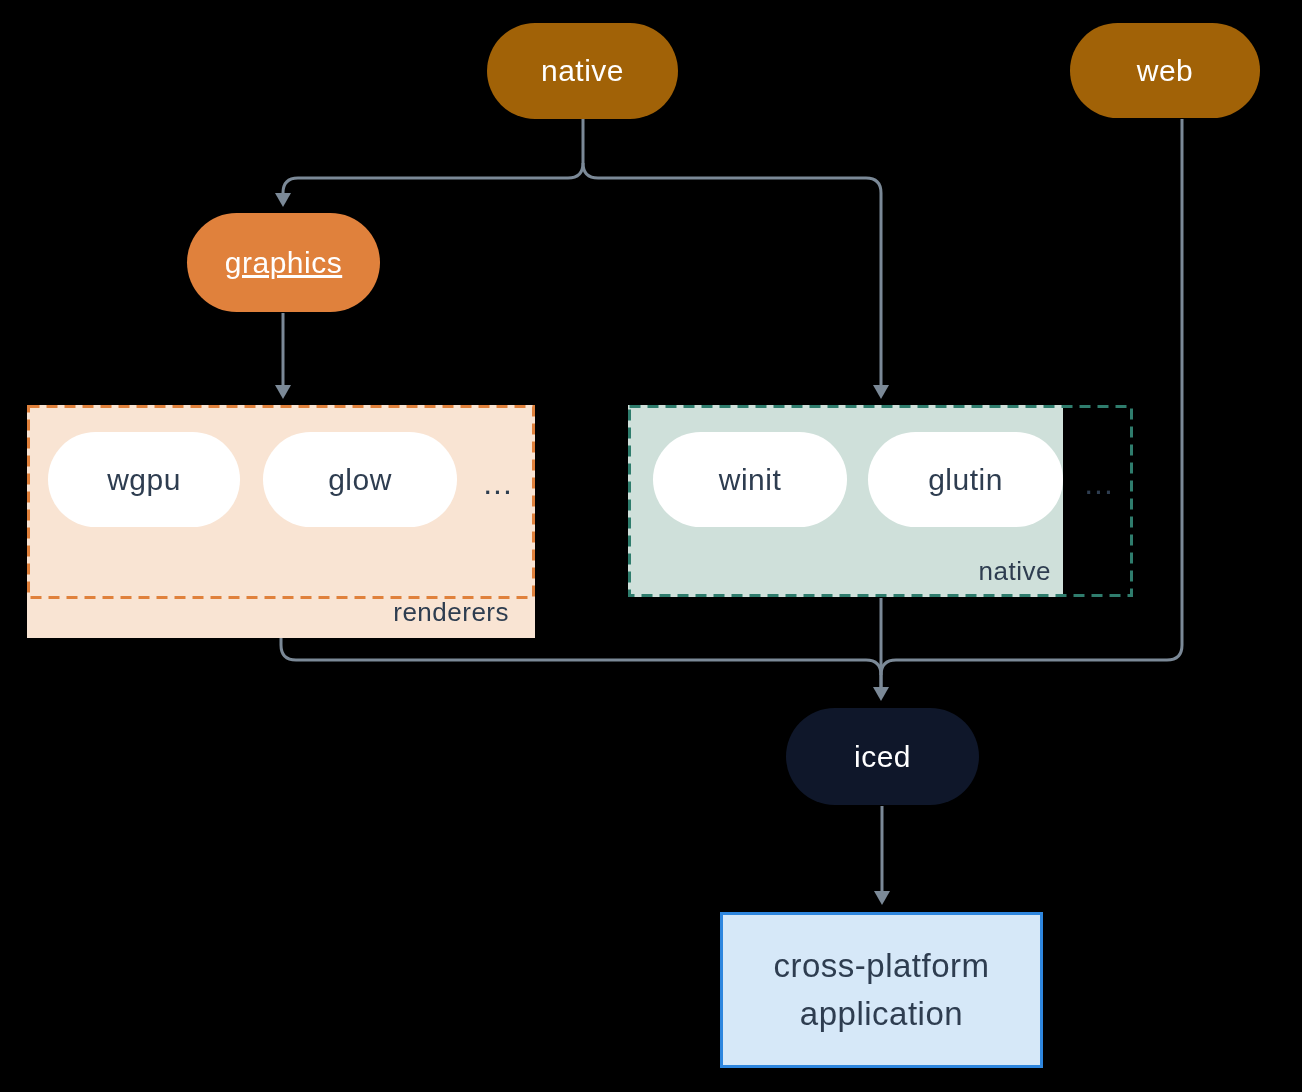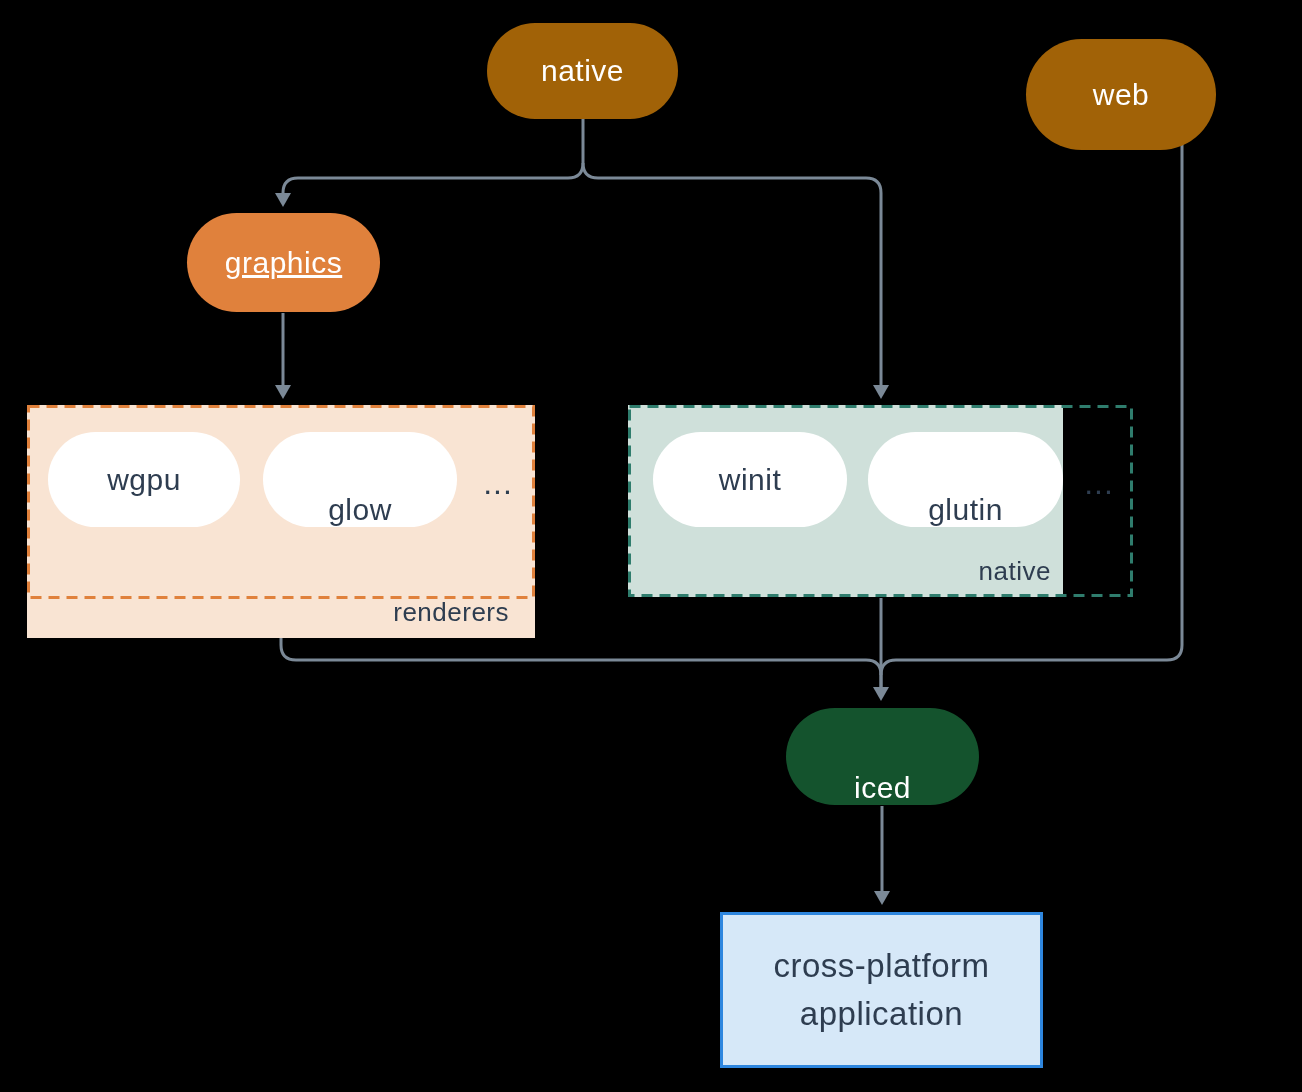--- a/index.html
+++ b/index.html
@@ -19,37 +19,37 @@
     position: absolute;
     display: flex;
     align-items: center;
     justify-content: center;
     border-radius: 60px;
     font-size: 30px;
     letter-spacing: 0.5px;
   }
   .pill.purple { background: #a16207; color: #ffffff; }
   .pill.orange { background: #e0813c; color: #ffffff; }
-  .pill.blue   { background: #14532d; color: #ffffff; align-items: flex-end; }
+  .pill.blue   { background: #0f172a; color: #ffffff; }
   .pill.white  { background: #ffffff; color: #2e3d50; }
 
   #node-native   { left: 487px;  top: 23px;  width: 191px; height: 96px; }
-  #node-web      { left: 1026px; top: 23px;  width: 190px; height: 111px; margin-top: 16px; }
+  #node-web      { left: 1070px; top: 23px;  width: 190px; height: 95px; }
   #node-graphics { left: 187px;  top: 213px; width: 193px; height: 99px; text-decoration: underline; }
   #node-iced     { left: 786px;  top: 708px; width: 193px; height: 97px; }
 
   .group { position: absolute; }
   #group-renderers { left: 27px;  top: 405px; width: 508px; height: 233px; background: #f9e4d3; text-decoration: underline; }
   #group-shells    { left: 628px; top: 405px; width: 435px; height: 192px; background: #cfe0da; }
   .group > svg.dash { position: absolute; left: 0; top: 0; }
 
   #group-renderers .item-a { left: 21px;  top: 27px; width: 192px; height: 95px; }
-  #group-renderers .item-b { left: 236px; top: 27px; width: 194px; height: 95px; align-items: flex-end; }
+  #group-renderers .item-b { left: 236px; top: 27px; width: 194px; height: 95px; }
   #group-shells    .item-a { left: 25px;  top: 27px; width: 194px; height: 95px; }
-  #group-shells    .item-b { left: 240px; top: 27px; width: 195px; height: 95px; align-items: flex-end; }
+  #group-shells    .item-b { left: 240px; top: 27px; width: 195px; height: 95px; }
 
   .dots {
     position: absolute;
     top: 52px;
     height: 52px;
     display: flex;
     align-items: center;
     justify-content: center;
     color: #2e3d50;
     font-size: 32px;

